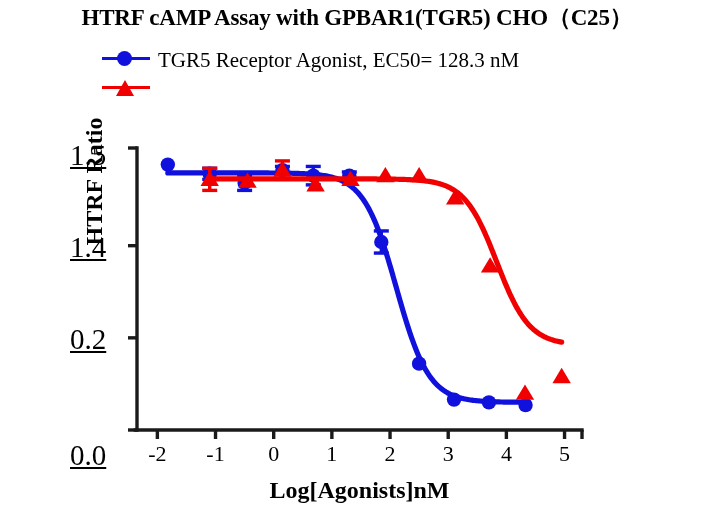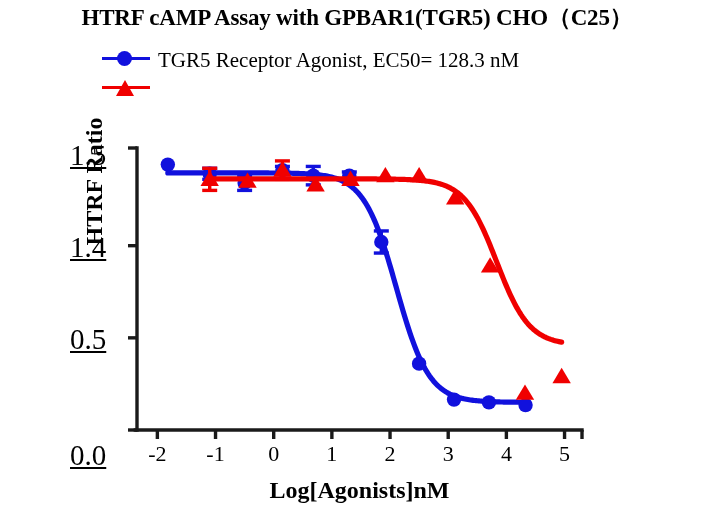--- a/index.html
+++ b/index.html
@@ -212,21 +212,21 @@
         <polygon points="419.12418300653593,166.90705882352944 409.92418300653594,182.27105882352944 428.3241830065359,182.27105882352944" fill="#F00000"></polygon>
         <polygon points="455.18954248366015,189.02470588235295 445.98954248366016,204.38870588235295 464.38954248366014,204.38870588235295" fill="#F00000"></polygon>
         <polygon points="490.09150326797385,257.22078431372546 480.89150326797386,272.5847843137255 499.29150326797384,272.5847843137255" fill="#F00000"></polygon>
         <polygon points="524.9934640522875,384.39725490196076 515.7934640522875,399.7612549019608 534.1934640522876,399.7612549019608" fill="#F00000"></polygon>
         <polygon points="561.6405228758169,367.80901960784314 552.4405228758169,383.1730196078432 570.840522875817,383.1730196078432" fill="#F00000"></polygon>
       </g>
   </svg>
 
   <div id="tick-layer">
       <div class="ytick-label" style="left: 70px; top: 439px;">0.0</div>
-      <div class="ytick-label" style="left: 70px; top: 322.843px;">0.5</div>
+      <div class="ytick-label" style="left: 70px; top: 322.843px;">0.2</div>
       <div class="ytick-label" style="left: 70px; top: 230.686px;">1.4</div>
       <div class="ytick-label" style="left: 70px; top: 138.529px;">1.5</div>
       <div class="xtick-label" style="left: 137.359px; top: 441px;">-2</div>
       <div class="xtick-label" style="left: 195.529px; top: 441px;">-1</div>
       <div class="xtick-label" style="left: 253.699px; top: 441px;">0</div>
       <div class="xtick-label" style="left: 311.869px; top: 441px;">1</div>
       <div class="xtick-label" style="left: 370.039px; top: 441px;">2</div>
       <div class="xtick-label" style="left: 428.209px; top: 441px;">3</div>
       <div class="xtick-label" style="left: 486.379px; top: 441px;">4</div>
       <div class="xtick-label" style="left: 544.549px; top: 441px;">5</div>

